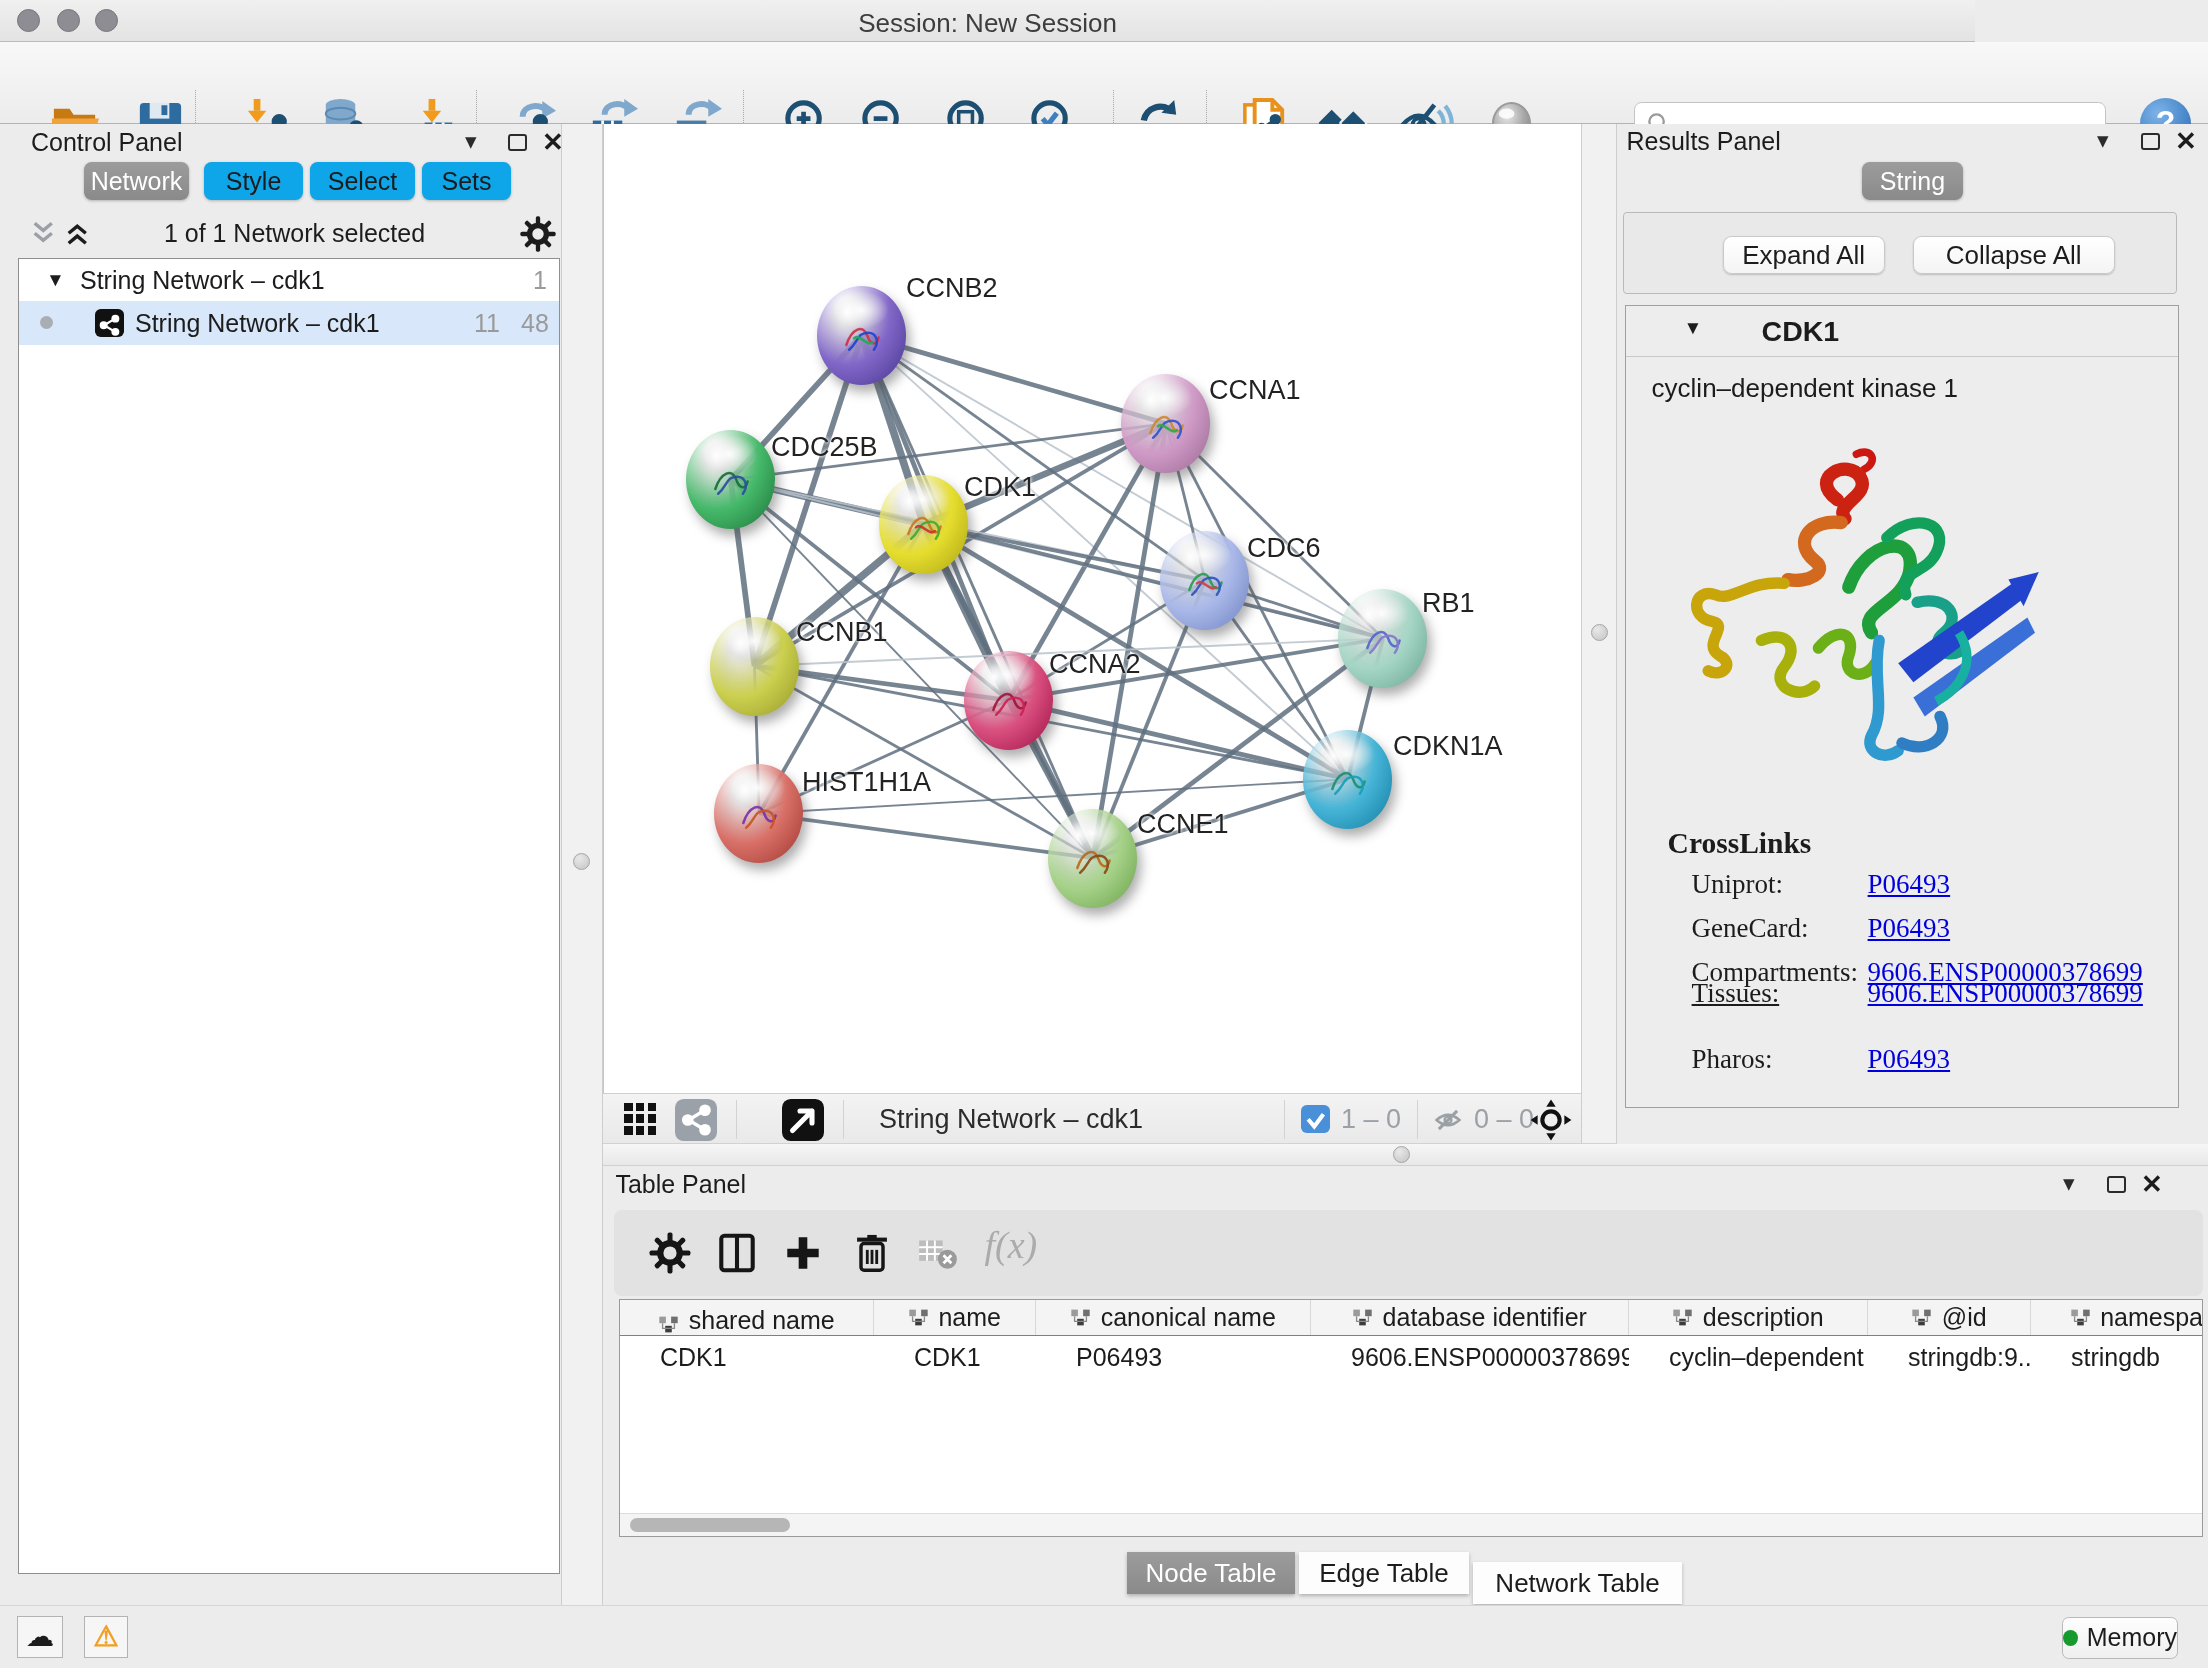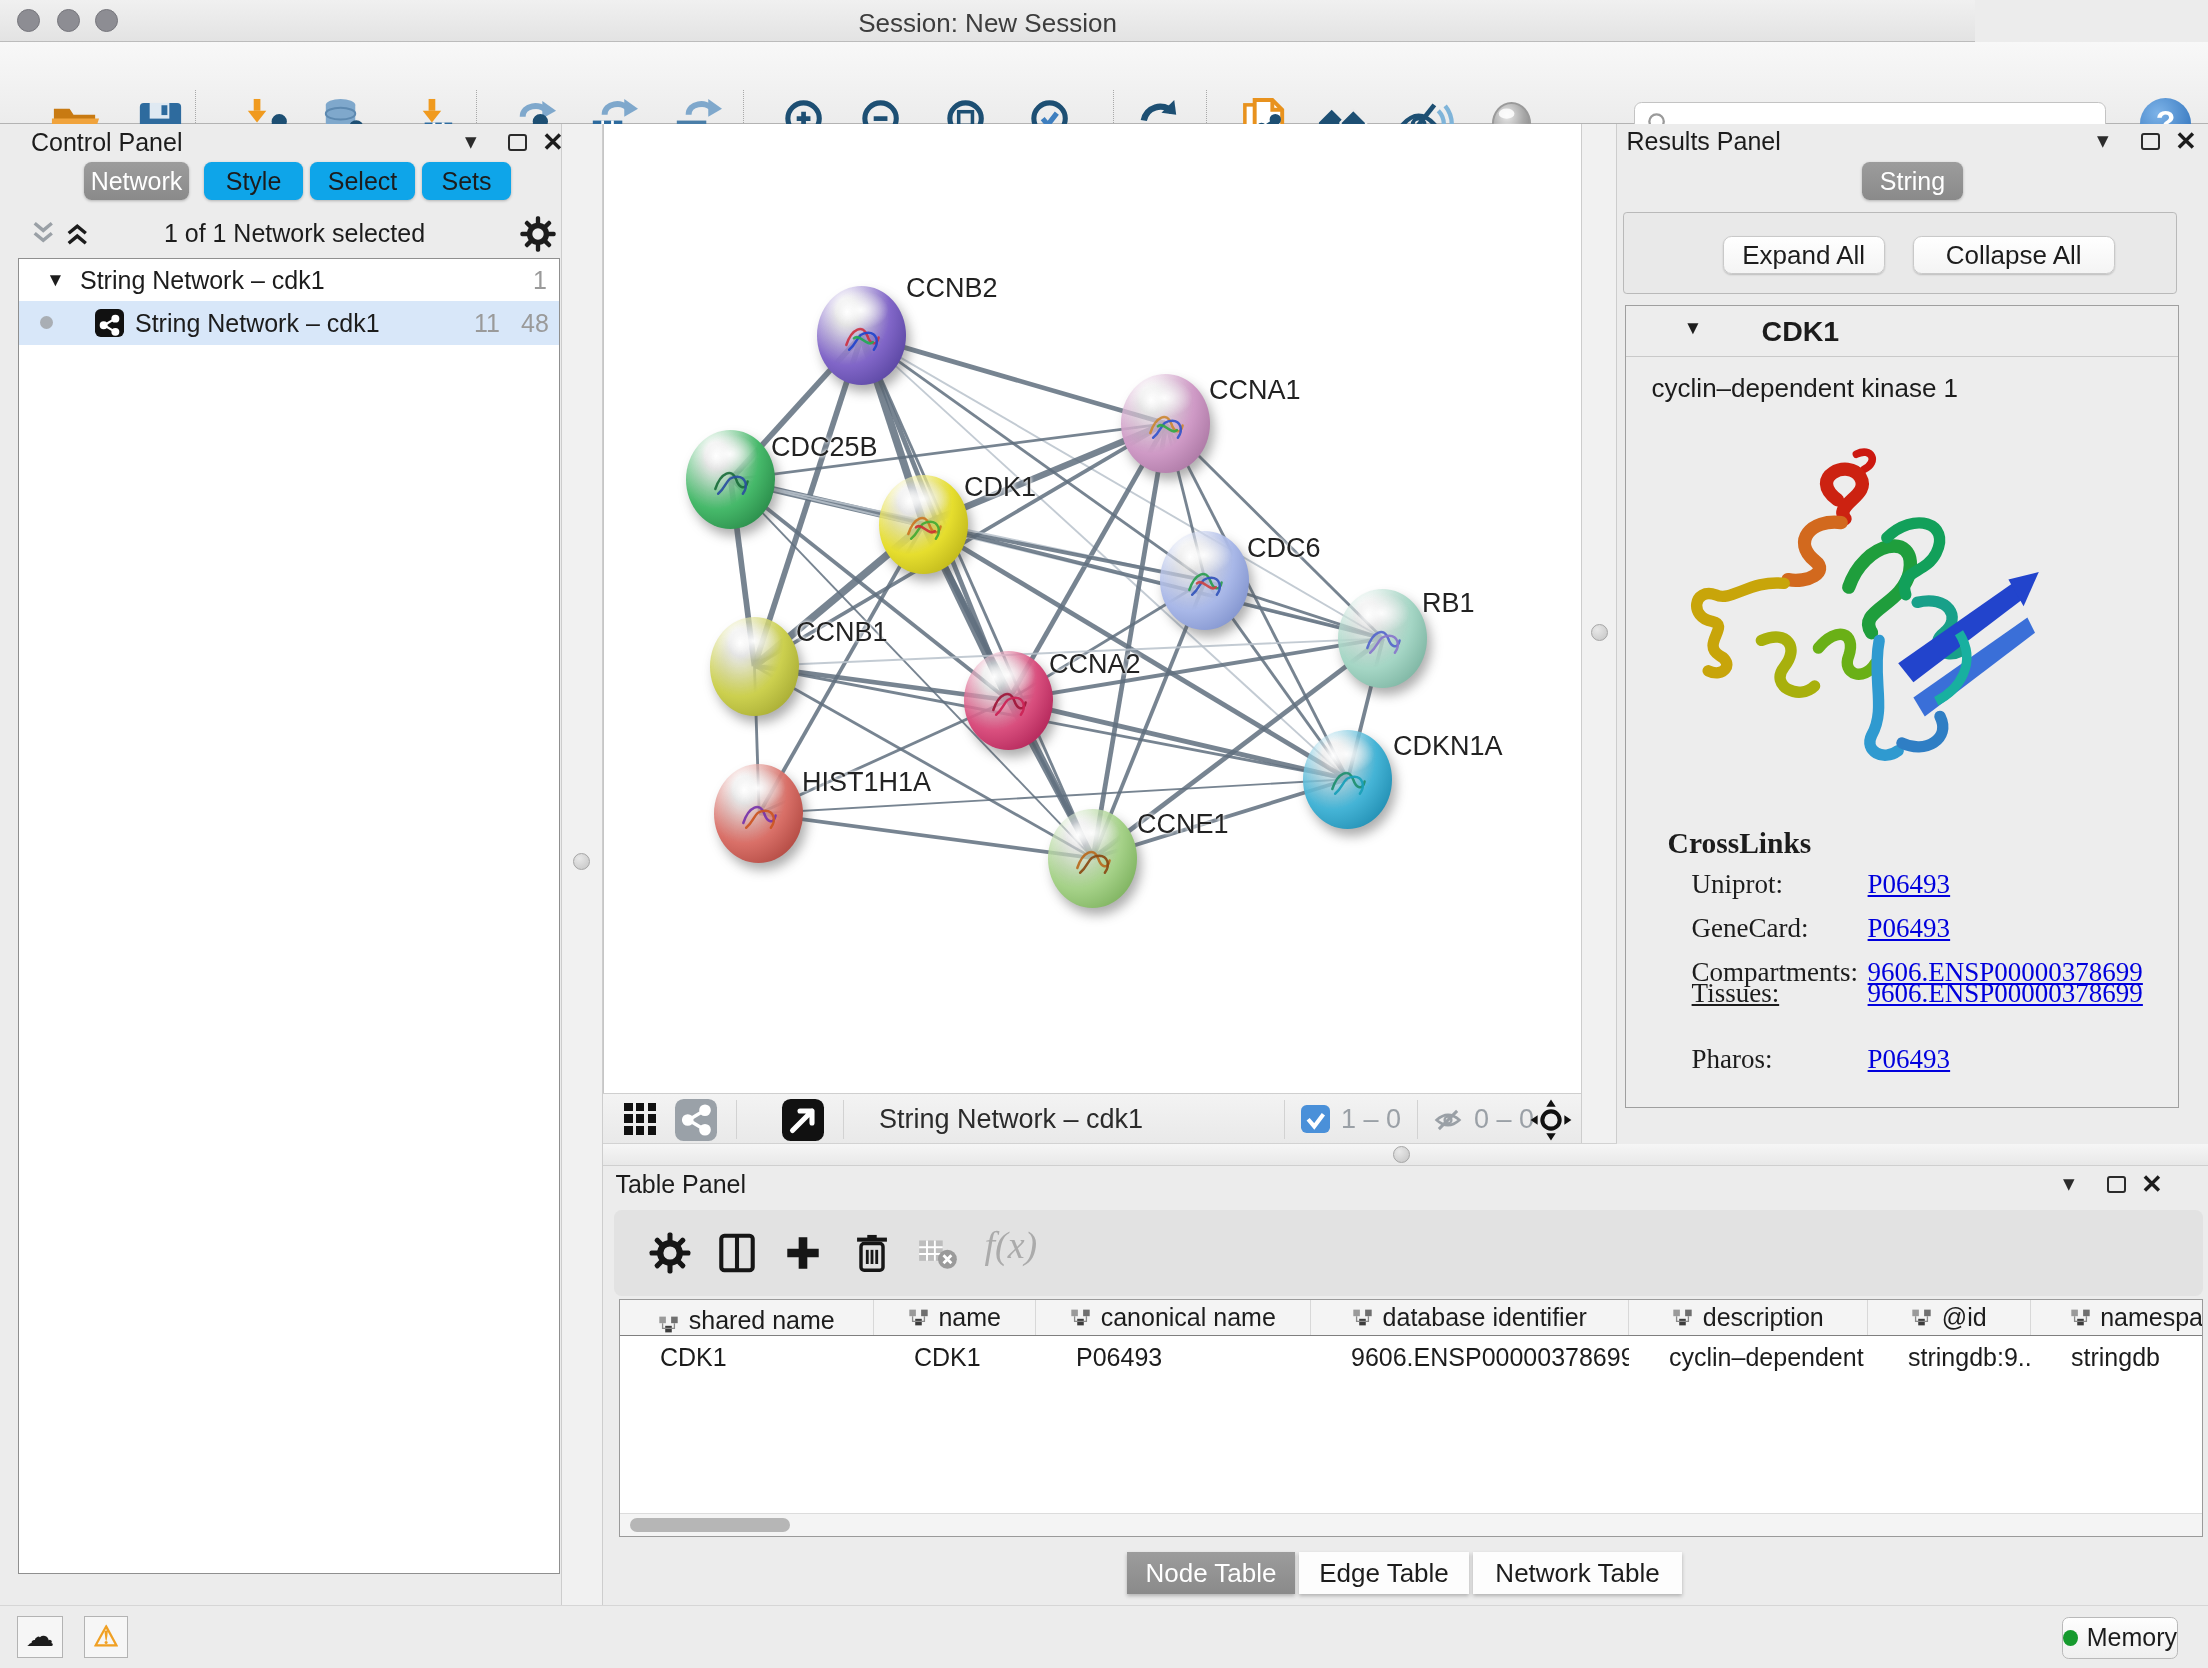--- a/index.html
+++ b/index.html
@@ -737,21 +737,21 @@
         <div class="td" style="width: 238px;">stringdb</div>
       </div>
     <div class="tbl-scroll">
       <div class="tbl-thumb"></div>
     </div>
   </div>
 
   <div id="tbl-tabs">
       <div class="bottom-tab sel" style="left: 524px; width: 168px;">Node Table</div>
       <div class="bottom-tab" style="left: 696px; width: 170px;">Edge Table</div>
-      <div class="bottom-tab" style="left: 870px; width: 209px;">Network Table</div>
+      <div class="bottom-tab" style="left: 870px; width: 209px; margin-top: 10px;">Network Table</div>
     </div>
 </div>
 
 <div class="abs statusbar">
   <div class="sq-btn" style="left:17px; width:46px; font-size:28.5px; line-height:38px"><span>☁</span></div>
   <div class="sq-btn" style="left:84px; width:44px; font-size:28.5px; line-height:38px; color:#f0a024; font-weight:bold"><span>⚠</span></div>
   <div class="memory-btn">
     <span class="mem-dot"></span>
     <span>Memory</span>
   </div>

